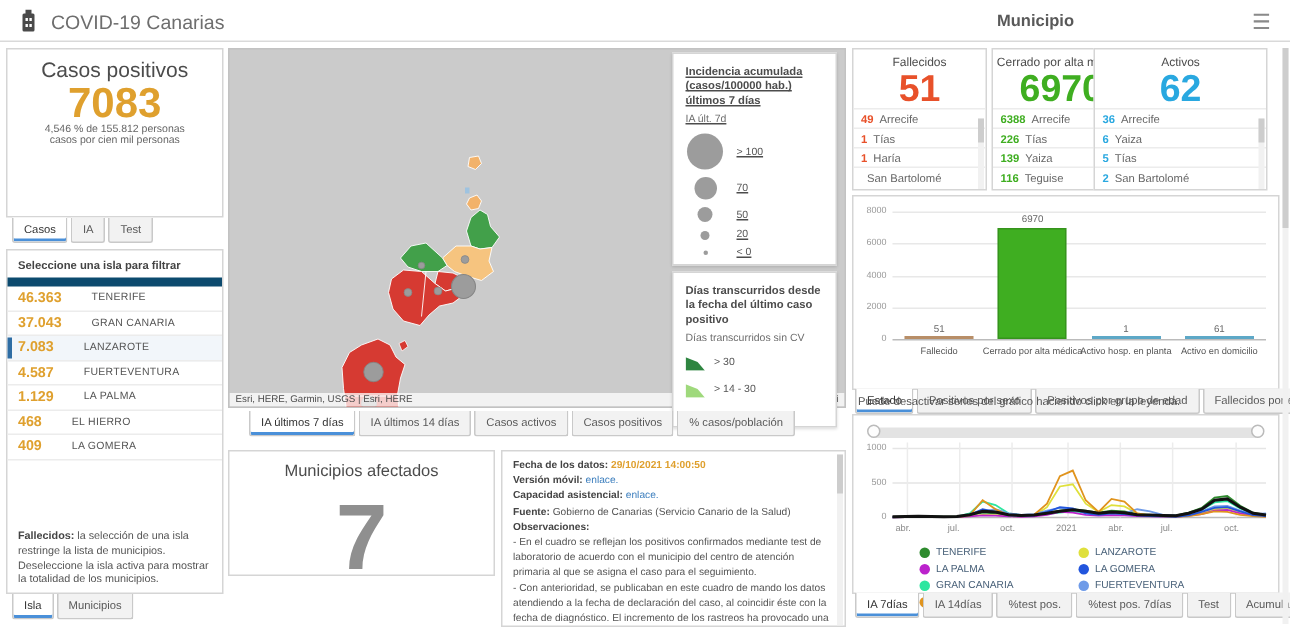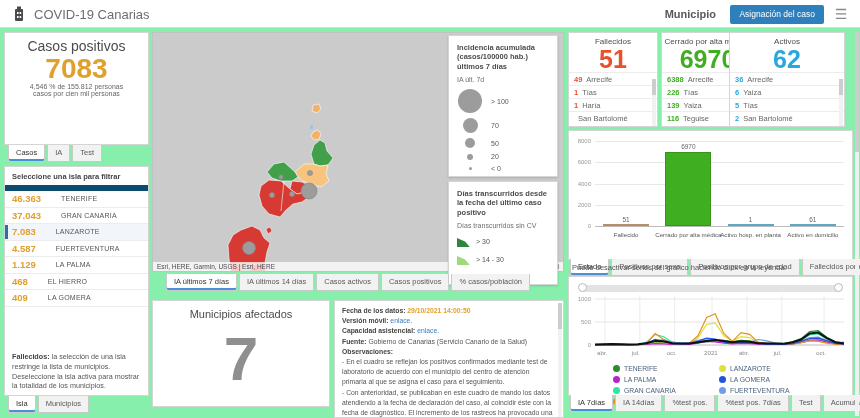--- a/index.html
+++ b/index.html
@@ -1,17 +1,17 @@
 <!DOCTYPE html>
 <html><head>
 <meta charset="utf-8">
 <style>
   * { margin:0; padding:0; box-sizing:border-box; }
   html,body { background:#dcdcdc; font-family:"Liberation Sans", sans-serif; }
-  #app { position:relative; width:860px; height:418px; background:#86efac; overflow:hidden;
+  #app { position:relative; width:860px; height:418px; background:#ffffff; overflow:hidden;
          font-family:"Liberation Sans", sans-serif; color:#4c4c4c; }
   .abs { position:absolute; }
   .card { position:absolute; background:#fff; border:1px solid #d5d5d5; }
   
   #header { left:0; top:0; width:860px; height:28px; background:#fff; border-bottom:1px solid #d9d9d9; }
   #app-title { left:34px; top:7px; font-size:13px; color:#6e6e6e; }
   #logo { left:10px; top:5px; width:18px; height:18px; color:#4a4a4a; }
   #municipio-label { top:8px; font-size:11px; font-weight:bold; color:#595959; }
   #assign-btn { top:5px; height:19px; background:#2e80bd; color:#fff; font-size:8.5px;
                 border:none; border-radius:2px; padding:0 9px; line-height:19px; }
@@ -84,21 +84,20 @@
     <svg id="logo" class="abs" viewBox="0 0 18 18">
       <rect x="5" y="4" width="8" height="12" rx="1" fill="#4a4a4a"></rect>
       <rect x="7" y="1.5" width="4" height="3" fill="#4a4a4a"></rect>
       <rect x="7" y="7" width="1.6" height="2" fill="#fff"></rect>
         <rect x="9.6" y="7" width="1.6" height="2" fill="#fff"></rect>
       <rect x="7" y="11" width="1.6" height="2" fill="#fff"></rect>
         <rect x="9.6" y="11" width="1.6" height="2" fill="#fff"></rect>
     </svg>
     <div id="app-title" class="abs">COVID-19 Canarias</div>
     <div id="municipio-label" class="abs" style="right:144px;">Municipio</div>
-    <button id="assign-btn" class="abs" style="right:36px;">Asignación del caso</button>
     <div id="menu-btn" class="abs" style="right:10px;">☰</div>
   </div>
 
   <div class="card" style="left:4px; top:32px; width:145px; height:113px;">
     <div style="text-align:center; font-size:14px; color:#4c4c4c; padding-top:5px;">Casos positivos</div>
     <div class="big-num" style="font-size:28px; line-height:1.05;">7083</div>
     <div style="text-align:center; font-size:7px; color:#666;">4,546 % de 155.812 personas</div>
     <div style="text-align:center; font-size:7px; color:#666;">casos por cien mil personas</div>
   </div>
   <div id="tabs-casos" class="tabs below" style="left:8px; top:145px;">
@@ -183,21 +182,21 @@
             <line x1="1.4" y1="5" x2="8.6" y2="5" stroke="#4f7296" stroke-width="0.7"></line>
           </svg>
       </div>
     </div>
     <div id="attribution" class="abs">
       <span>Esri, HERE, Garmin, USGS | Esri, HERE</span>
       <span>Powered by Esri</span>
     </div>
   </div>
 
-  <div class="card" style="left:448px; top:35px; width:110px; height:142px; padding:7px 8px; box-shadow:0 1px 2px rgba(0,0,0,.15);">
+  <div class="card" style="left:448px; top:35px; width:110px; height:142px; padding:7px 8px; box-shadow:0 1px 2px rgba(0,0,0,.15);text-decoration:underline;">
     <div class="legend-title">Incidencia acumulada (casos/100000 hab.) últimos 7 días</div>
     <div class="legend-sub">IA últ. 7d</div>
     <div id="legend-ia-items">
         <div class="circ-row" style="margin-top: 6px;">
           <span style="width:26px;display:flex;justify-content:center;">
             <span class="circ" style="width:24px;height:24px;"></span>
           </span>
                    <span class="circ-label">&gt; 100</span>
         </div>
         <div class="circ-row" style="margin-top: 5px;">
@@ -246,21 +245,21 @@
   </div>
 
   <div id="tabs-map" class="tabs below" style="left:154px; top:274px;padding-left:12px;">
       <div class="tab active">IA últimos 7 días</div>
       <div class="tab">IA últimos 14 días</div>
       <div class="tab">Casos activos</div>
       <div class="tab">Casos positivos</div>
       <div class="tab">% casos/población</div>
     </div>
 
-  <div class="card" style="left:152px; top:300px; width:178px; height:107px;">
+  <div class="card" style="left:152px; top:300px; width:178px; height:84px;">
     <div style="text-align:center; font-size:11px; color:#4c4c4c; padding-top:7px;">Municipios afectados</div>
     <div style="text-align:center; font-size:62px; font-weight:bold; color:#8f8f8f; line-height:1.25;">7</div>
   </div>
 
   <div class="card" style="left:334px; top:300px; width:230px; height:118px; overflow:hidden;">
     <div id="info-body">
       <div><span class="lbl">Fecha de los datos:</span> <span class="date-val">29/10/2021 14:00:50</span></div>
       <div><span class="lbl">Versión móvil:</span> <span class="lnk">enlace.</span></div>
       <div><span class="lbl">Capacidad asistencial:</span> <span class="lnk">enlace.</span></div>
       <div><span class="lbl">Fuente:</span> <span>Gobierno de Canarias (Servicio Canario de la Salud)</span></div>

